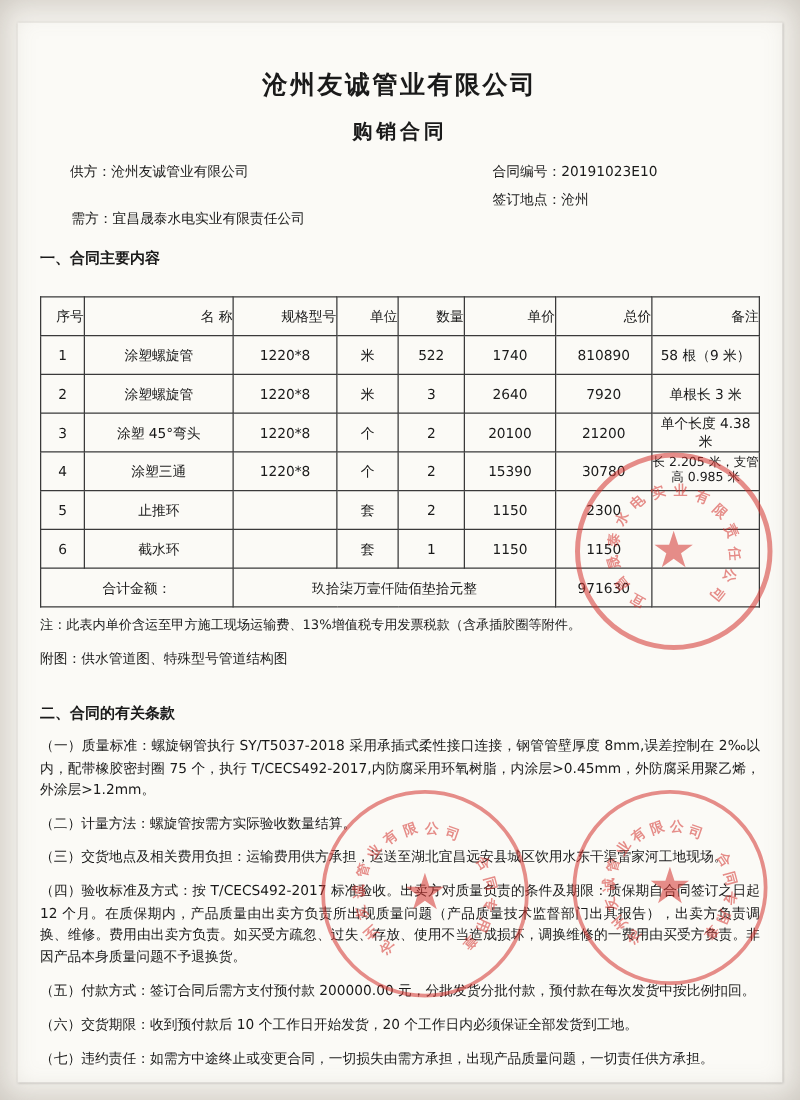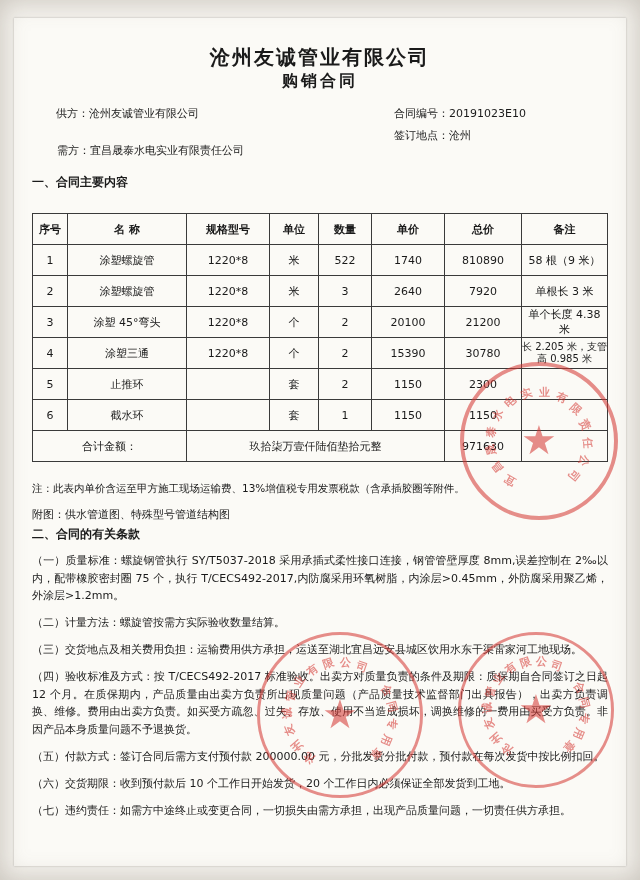--- a/index.html
+++ b/index.html
@@ -19,55 +19,56 @@
     background:#fbfaf6;
     box-shadow:0 0 2px rgba(0,0,0,.25);
   }
   .inner{
     position:absolute;left:18px;top:14px;width:576px;height:820px;
     color:#1a1a1a;
     font-size:11px;
   }
   .title1{
     text-align:center;font-size:20px;font-weight:bold;letter-spacing:2px;
-    margin-top:12px;
+    margin-top:22px;
   }
   .title2{
     text-align:center;font-size:16px;font-weight:bold;letter-spacing:3px;
+    margin-top:14px;
   }
   .metablock{
     position:absolute;right:4px;top:0px;width:210px;
   }
   .sec{
     font-size:12px;font-weight:bold;margin-top:12px;margin-bottom:22px;
   }
   table.maintable{
     border-collapse:collapse;width:100%;font-size:11px;
   }
   table.maintable th,table.maintable td{
     border:1px solid #3a3a3a;
     text-align:center;
     padding:0;
     height:30px;
     font-weight:normal;
   }
-  table.maintable th{font-weight:bold;}
+  table.maintable th{font-weight:normal;text-align:right;}
   .col-no{width:34px;}
   .col-name{width:118px;}
   .col-spec{width:82px;}
   .col-unit{width:48px;}
   .col-qty{width:52px;}
   .col-price{width:72px;}
   .col-total{width:76px;}
   .col-rem{width:auto;}
   .noteline{
-    margin-top:19px;font-size:10.5px;line-height:1.5;
+    margin-top:7px;font-size:10.5px;line-height:1.5;
   }
   .attach{margin-top:10px;font-size:11px;}
-  .sec2{margin-top:4px;font-size:12px;font-weight:bold;}
+  .sec2{margin-top:28px;font-size:12px;font-weight:bold;}
   .clause{
     margin-top:9px;font-size:11px;line-height:1.62;text-align:justify;
   }
 
   
   .stamp{
     position:absolute;
     border-radius:50%;
     border:3px solid #d4342f;
     opacity:.55;

